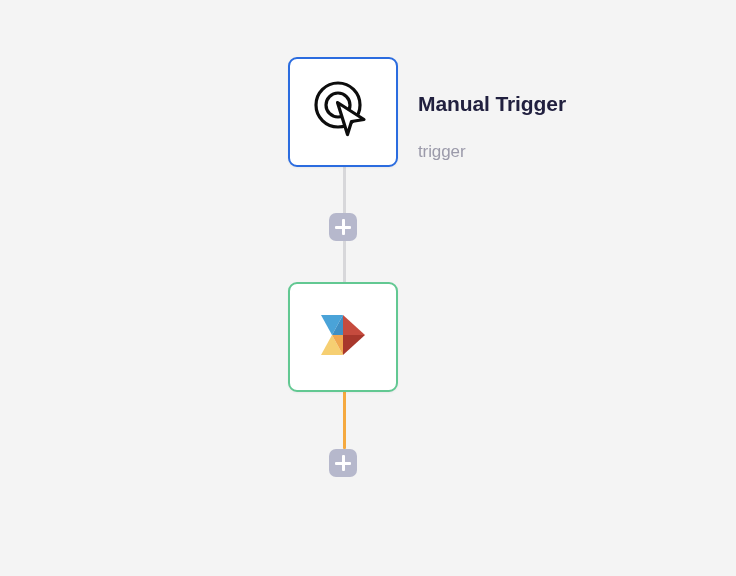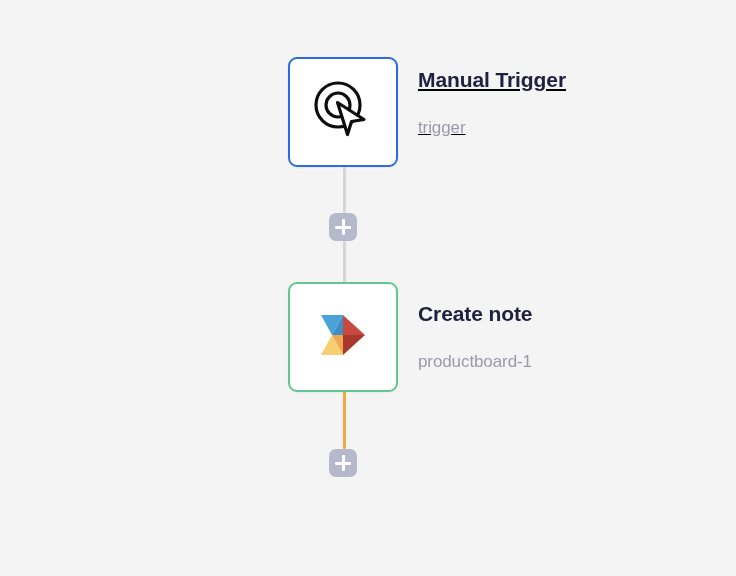--- a/index.html
+++ b/index.html
@@ -131,23 +131,19 @@
         <polygon points="24,22 46,22 24,42" fill="#a8372c"></polygon>
       </svg>
     </span>
   </div>
 
   <div class="plus-btn" style="left:329px; top:449px;">
     <span class="bar-h"></span>
     <span class="bar-v"></span>
   </div>
 
-  <div class="node-label" style="left:418px; top:68px;text-decoration:underline;">
+  <div class="node-label" style="left:418px; top:92px;">
     <div class="node-title">Manual Trigger</div>
     <div class="node-subtitle">trigger</div>
   </div>
 
-  <div class="node-label" style="left:418px; top:302px;">
-    <div class="node-title">Create note</div>
-    <div class="node-subtitle">productboard-1</div>
-  </div>
 
 </div>
 
 </body></html>

